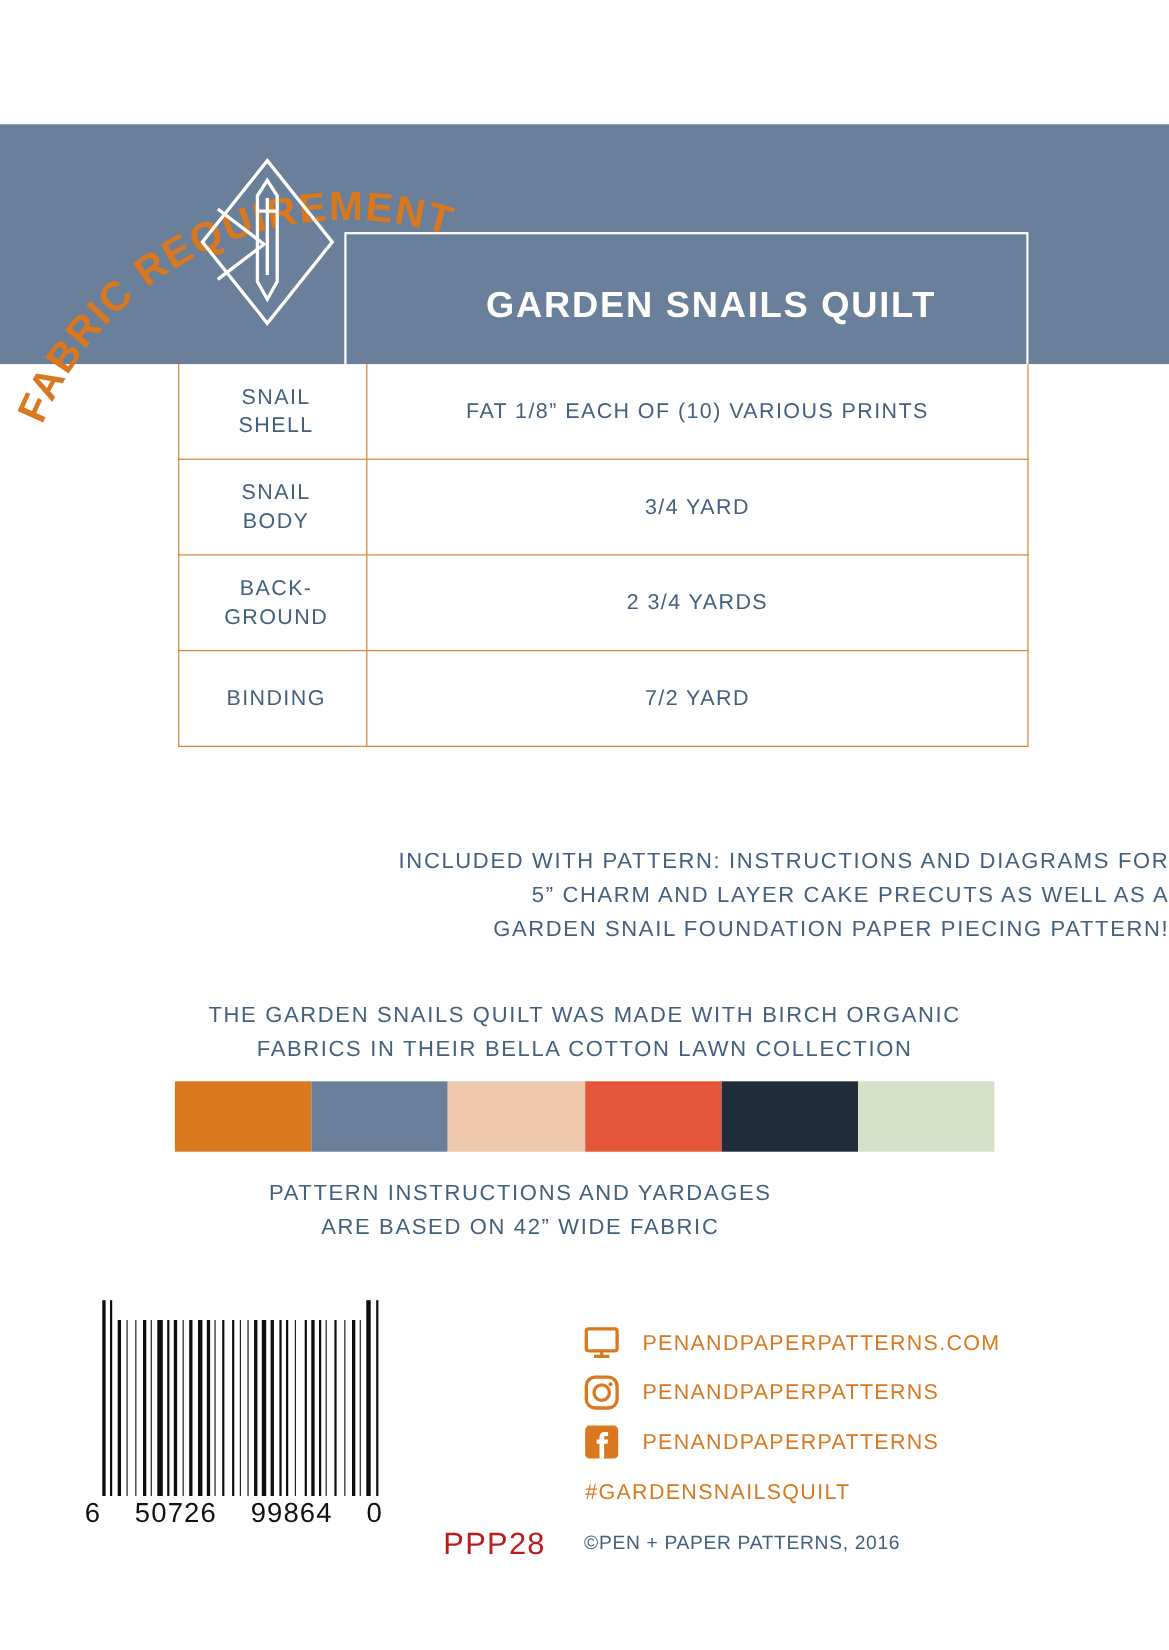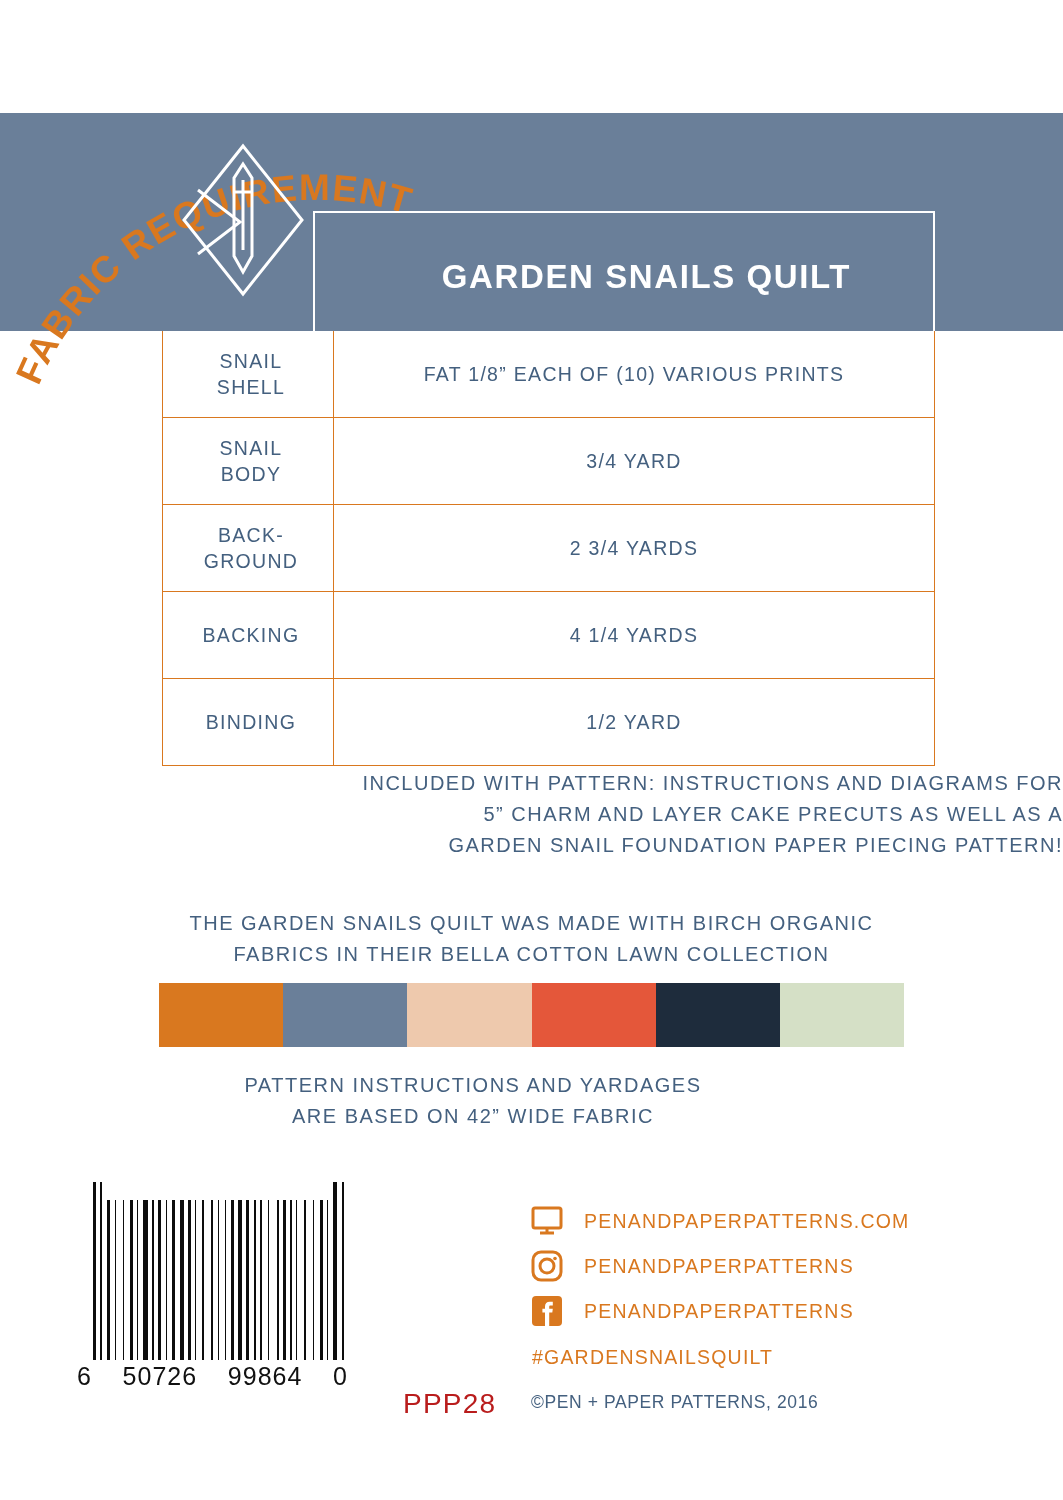--- a/index.html
+++ b/index.html
@@ -278,26 +278,22 @@
     </tr>
     <tr>
       <td class="label">SNAIL<br>BODY</td>
       <td class="value">3/4 YARD</td>
     </tr>
     <tr>
       <td class="label">BACK-<br>GROUND</td>
       <td class="value">2 3/4 YARDS</td>
     </tr>
     <tr>
-      <td class="label">BACKING</td>
-      <td class="value">4 1/4 YARDS</td>
-    </tr>
-    <tr>
       <td class="label">BINDING</td>
-      <td class="value">1/2 YARD</td>
+      <td class="value">7/2 YARD</td>
     </tr>
   </tbody>
 </table>
 
 <div class="included">INCLUDED WITH PATTERN: INSTRUCTIONS AND DIAGRAMS FOR<br>5” CHARM AND LAYER CAKE PRECUTS AS WELL AS A<br>GARDEN SNAIL FOUNDATION PAPER PIECING PATTERN!</div>
 <div class="fabric-note">THE GARDEN SNAILS QUILT WAS MADE WITH BIRCH ORGANIC<br>FABRICS IN THEIR BELLA COTTON LAWN COLLECTION</div>
 
 <div class="swatches">
   <div class="swatch" style="background: rgb(217, 120, 31);"></div>
   <div class="swatch" style="background: rgb(106, 127, 153);"></div>

